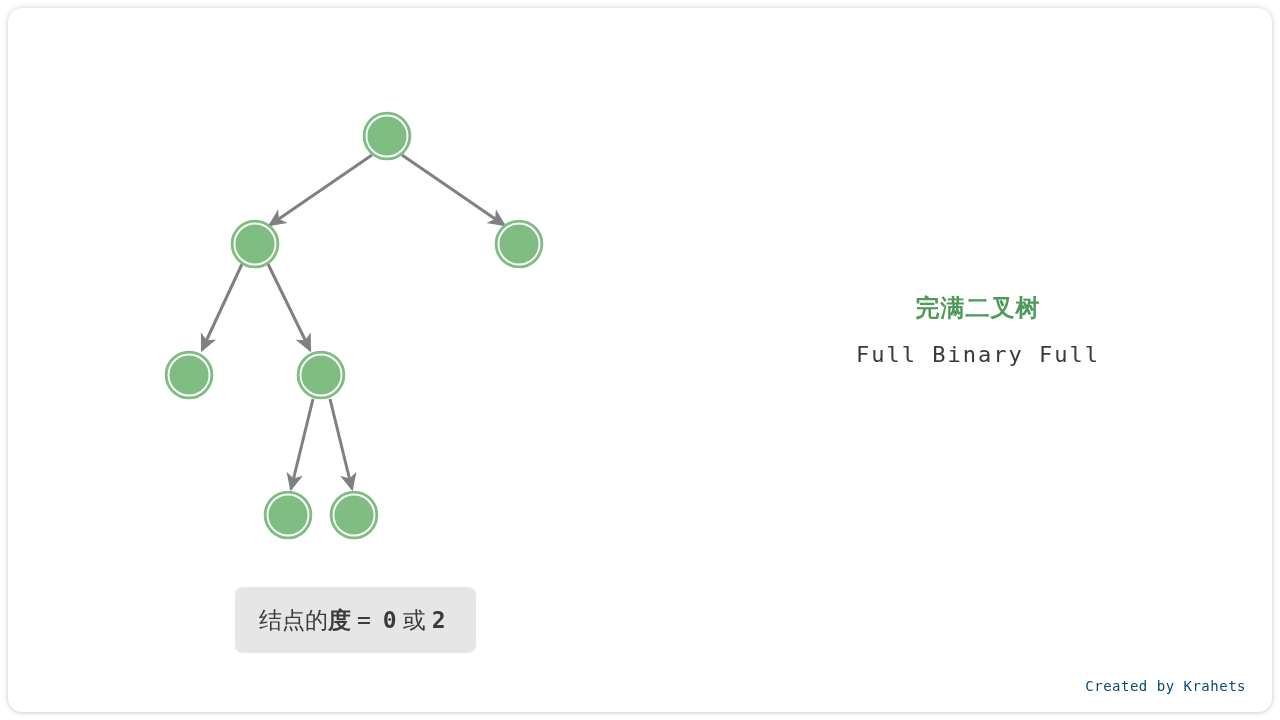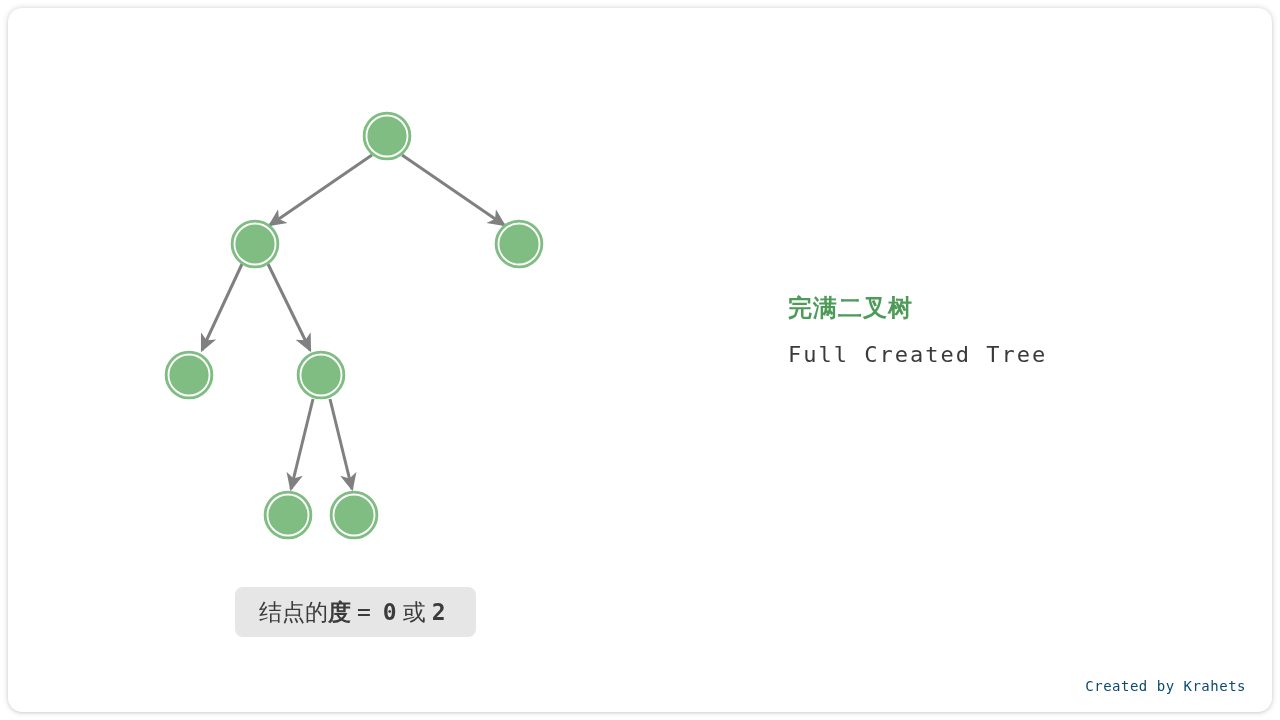--- a/index.html
+++ b/index.html
@@ -30,21 +30,21 @@
     top: 0;
     width: 1264px;
     height: 704px;
   }
 
   .legend-block {
     position: absolute;
     left: 780px;
     top: 285px;
     width: 380px;
-    text-align: left;
+    text-align: center;
   }
 
   .legend-title {
     color: #4e9a58;
     font-size: 24px;
     font-weight: bold;
     letter-spacing: 1px;
     font-family: "Liberation Sans", "DejaVu Sans", sans-serif;
     line-height: 30px;
   }
@@ -57,21 +57,21 @@
     letter-spacing: 2px;
     line-height: 28px;
   }
 
   #degree-label {
     position: absolute;
     left: 227px;
     top: 579px;
     background: #e6e6e6;
     border-radius: 8px;
-    padding: 11px 24px;
+    padding: 19px 24px;
     display: inline-flex;
     align-items: center;
     white-space: nowrap;
     color: #3b3b3b;
   }
 
   .dl-cn {
     font-family: "Liberation Sans", "DejaVu Sans", sans-serif;
     font-size: 23px;
     line-height: 28px;
@@ -161,21 +161,21 @@
       <g>
         <circle cx="346" cy="507" r="23.5" fill="#7fbd82" stroke="#7fbd82" stroke-width="1.6"></circle>
         <circle cx="346" cy="507" r="20.5" fill="none" stroke="#ffffff" stroke-width="1.8"></circle>
         <circle cx="346" cy="507" r="18" fill="#7fbd82" stroke="none"></circle>
       </g>
     </g>
   </svg>
 
   <div class="legend-block">
     <div class="legend-title">完满二叉树</div>
-    <div class="legend-subtitle">Full Created Tree</div>
+    <div class="legend-subtitle">Full Binary Full</div>
   </div>
 
   <div id="degree-label">
     <span class="dl-cn">结点的</span>
       <span class="dl-cn-b">度</span>
       <span class="dl-mono">=</span>
       <span class="dl-mono-b">0</span>
       <span class="dl-cn">或</span>
       <span class="dl-mono-b">2</span>
   </div>

